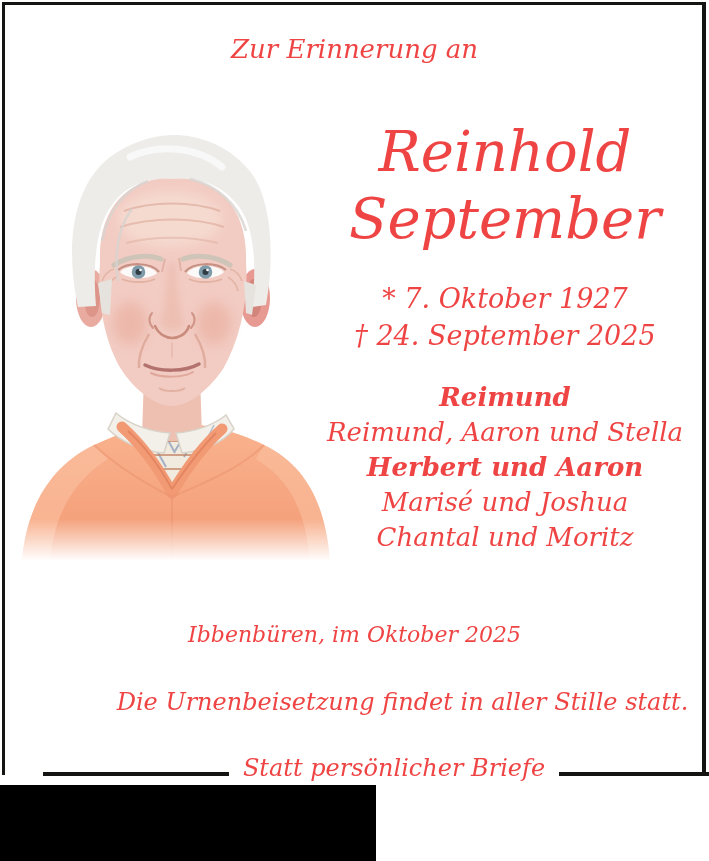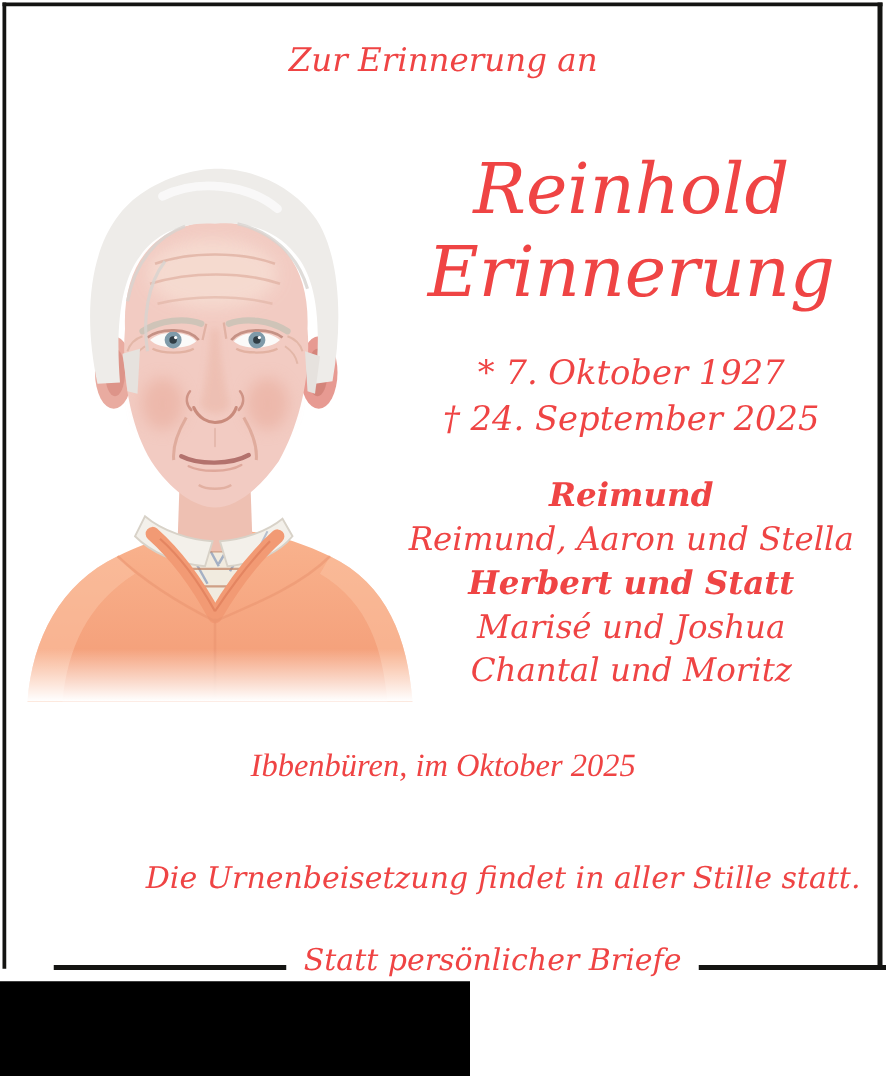--- a/index.html
+++ b/index.html
@@ -12,21 +12,21 @@
     border-top:3px solid #141412;border-left:3px solid #141412;border-right:4px solid #141412;
   }
   .center-line{position:absolute;left:0;width:709px;text-align:center;font-style:italic;white-space:nowrap;}
   .intro{top:34px;font-size:26px;}
   .photo{position:absolute;left:18px;top:90px;}
   .col{position:absolute;left:305px;width:400px;text-align:center;font-style:italic;}
   .name-block{top:118px;font-size:56px;line-height:67px;}
   .dates-block{top:280px;font-size:27px;line-height:37px;}
   .mourners-block{top:380px;font-size:26px;line-height:35px;}
   .mourners-block .bold{font-weight:700;}
-  .place{top:598px;font-size:26px;font-family:Liberation Serif, serif;}
+  .place{top:622px;font-size:22px;}
   .burial{top:688px;font-size:24px;padding-left:48px;}
   .statt{
     position:absolute;left:3px;top:750px;width:702px;display:flex;align-items:center;
     font-style:italic;font-size:24px;padding-left:40px;
   }
   .statt .rule{flex:1;height:4px;background:#141412;transform:translateY(6px);}
   .statt .label{margin:0 14px;white-space:nowrap;line-height:36px;}
   .redaction{position:absolute;left:0;top:785px;width:376px;height:76px;background:#000000;}
 </style>
 </head>
@@ -146,32 +146,32 @@
       <path d="M226 190 L 238 194 L 234 224 L 228 222 Z" fill="#e6e2de"></path>
       <path d="M112 66 C 140 52 180 56 204 76" stroke="#fafaf9" stroke-width="7" fill="none" stroke-linecap="round" opacity="0.9"></path>
       <path d="M84 150 C 90 118 108 98 130 90 M 228 140 C 220 112 198 94 172 88 M 100 190 C 96 164 100 136 114 118" stroke="#d7d3cf" stroke-width="2.5" fill="none" opacity="0.8"></path>
     </g>
 
     <rect x="0" y="428" width="320" height="42" fill="url(#fadeBottom)"></rect>
   </svg>
 
   <div class="col name-block">
     <div>Reinhold</div>
-    <div>Erinnerung</div>
+    <div>September</div>
   </div>
 
   <div class="col dates-block">
     <div>* 7. Oktober 1927</div>
     <div>† 24. September 2025</div>
   </div>
 
   <div class="col mourners-block">
     <div class="bold">Reimund</div>
     <div>Reimund, Aaron und Stella</div>
-    <div class="bold">Herbert und Statt</div>
+    <div class="bold">Herbert und Aaron</div>
     <div>Marisé und Joshua</div>
     <div>Chantal und Moritz</div>
   </div>
 
   <div class="center-line place">Ibbenbüren, im Oktober 2025</div>
 
   <div class="center-line burial">Die Urnenbeisetzung findet in aller Stille statt.</div>
 
   <div class="statt">
     <div class="rule"></div>

